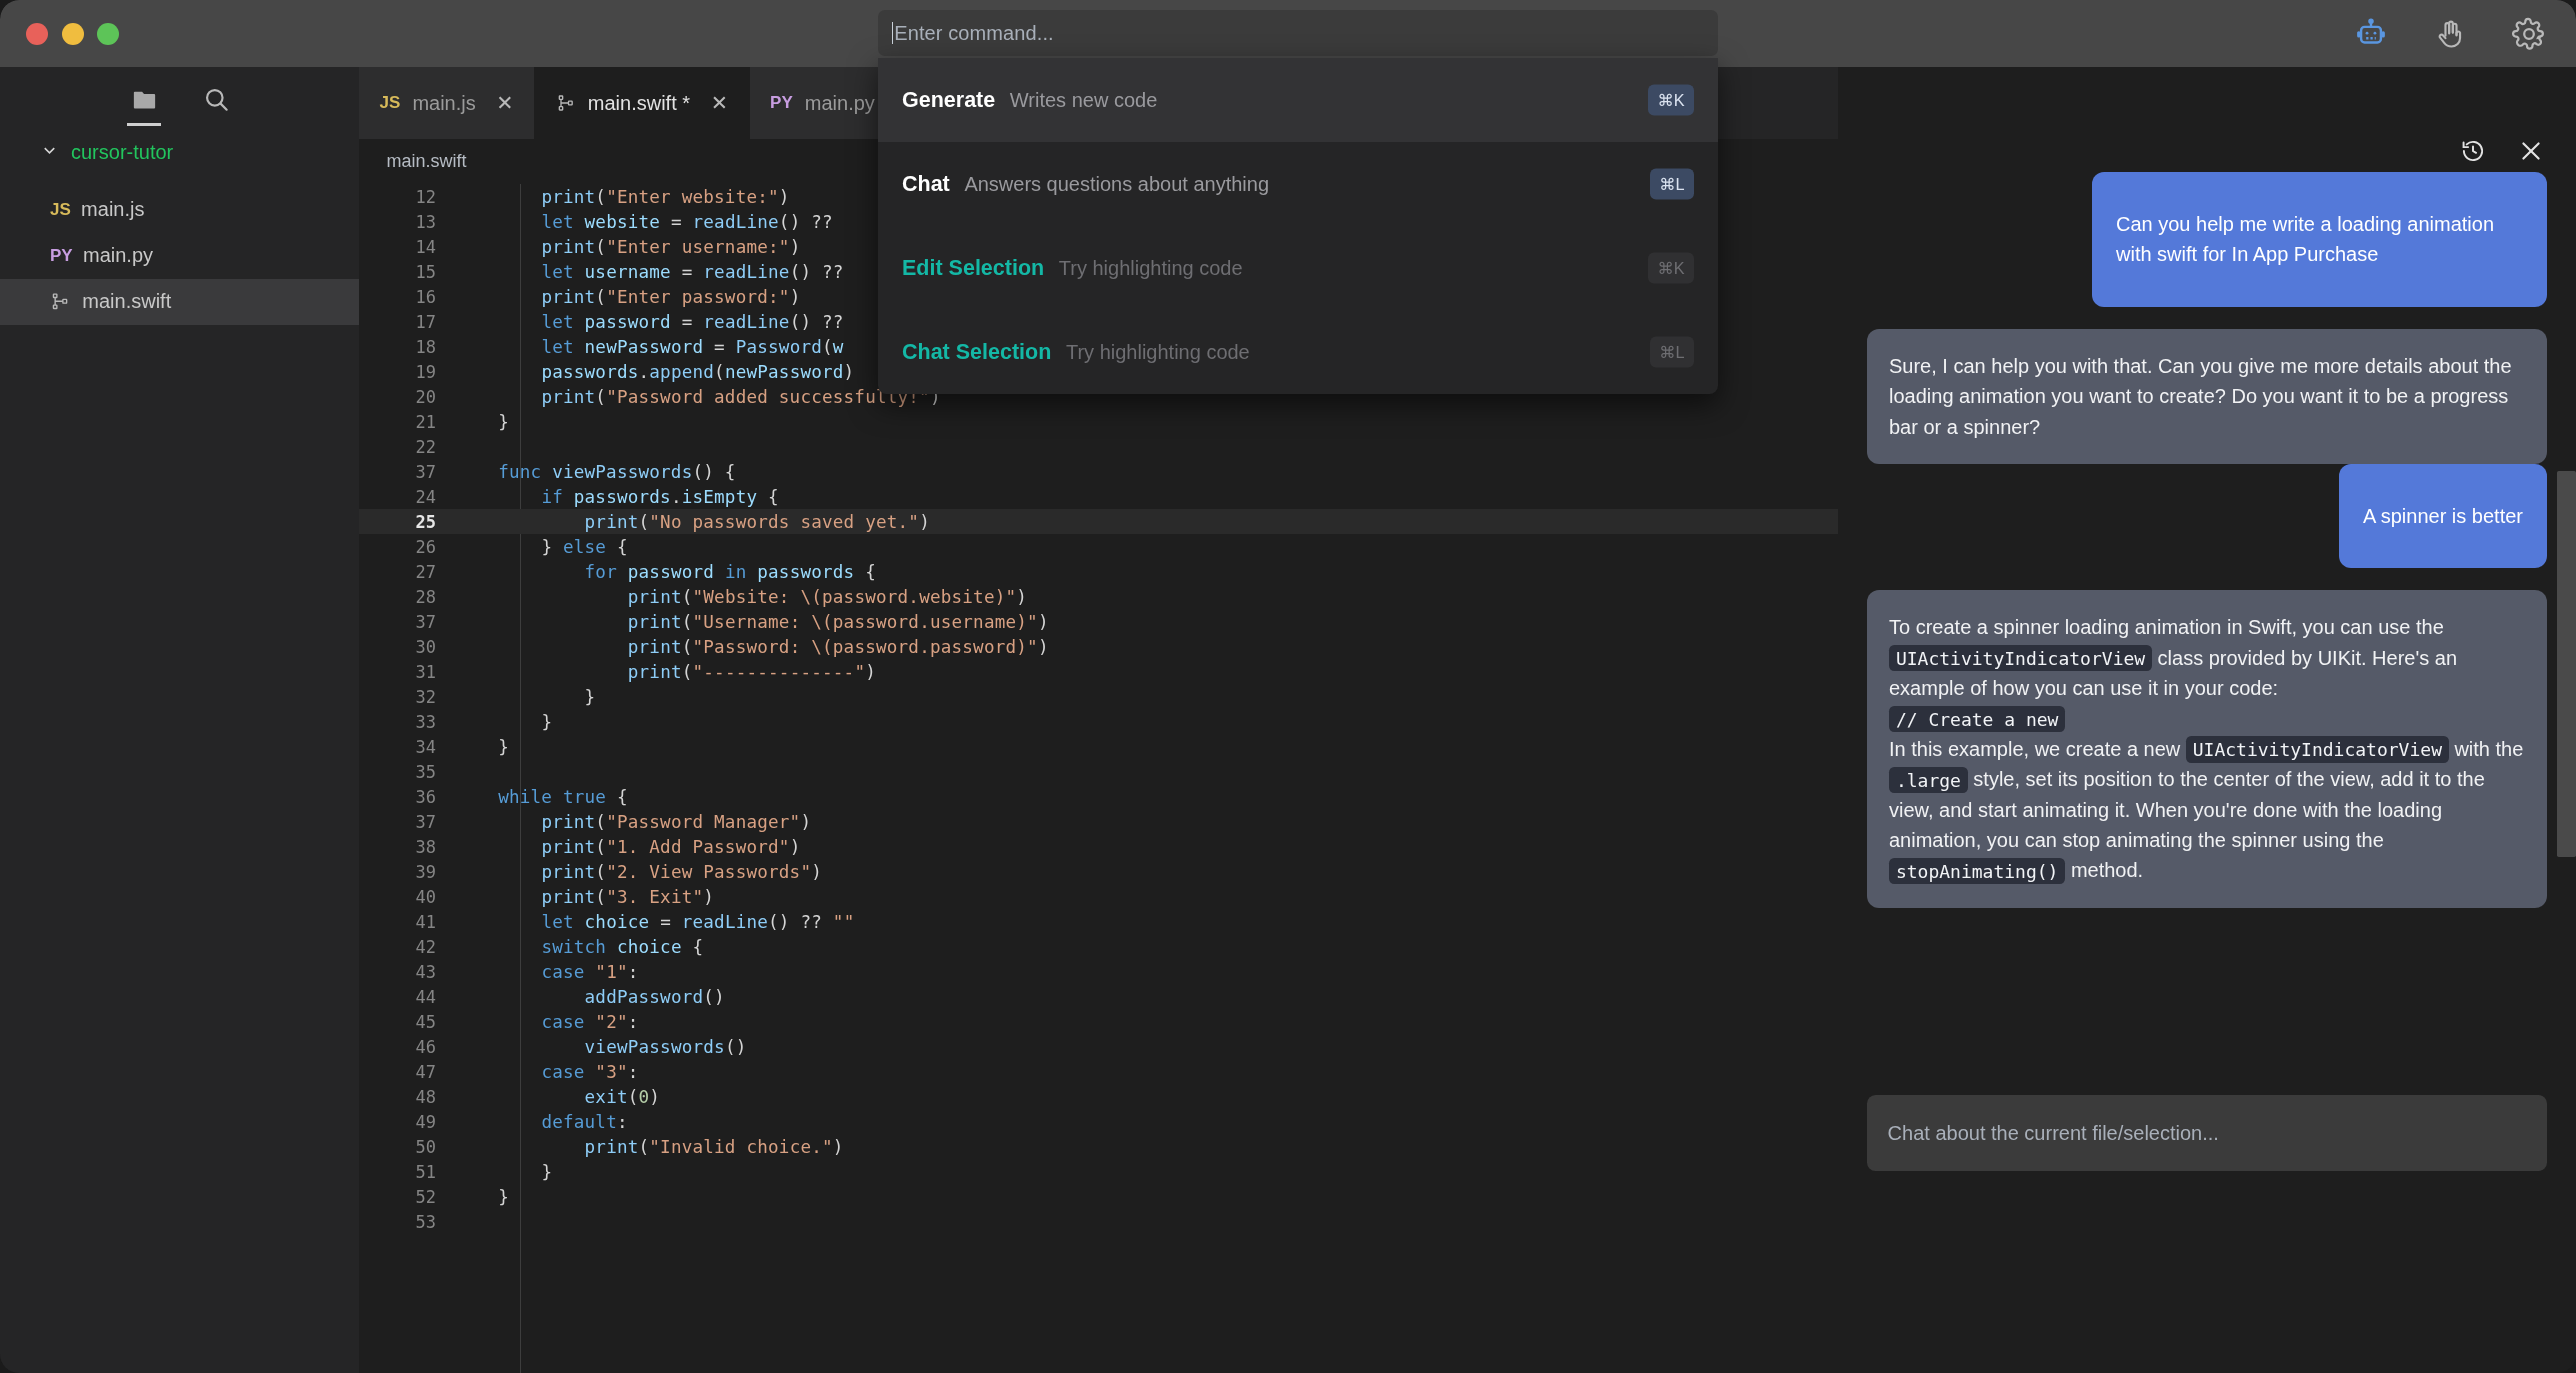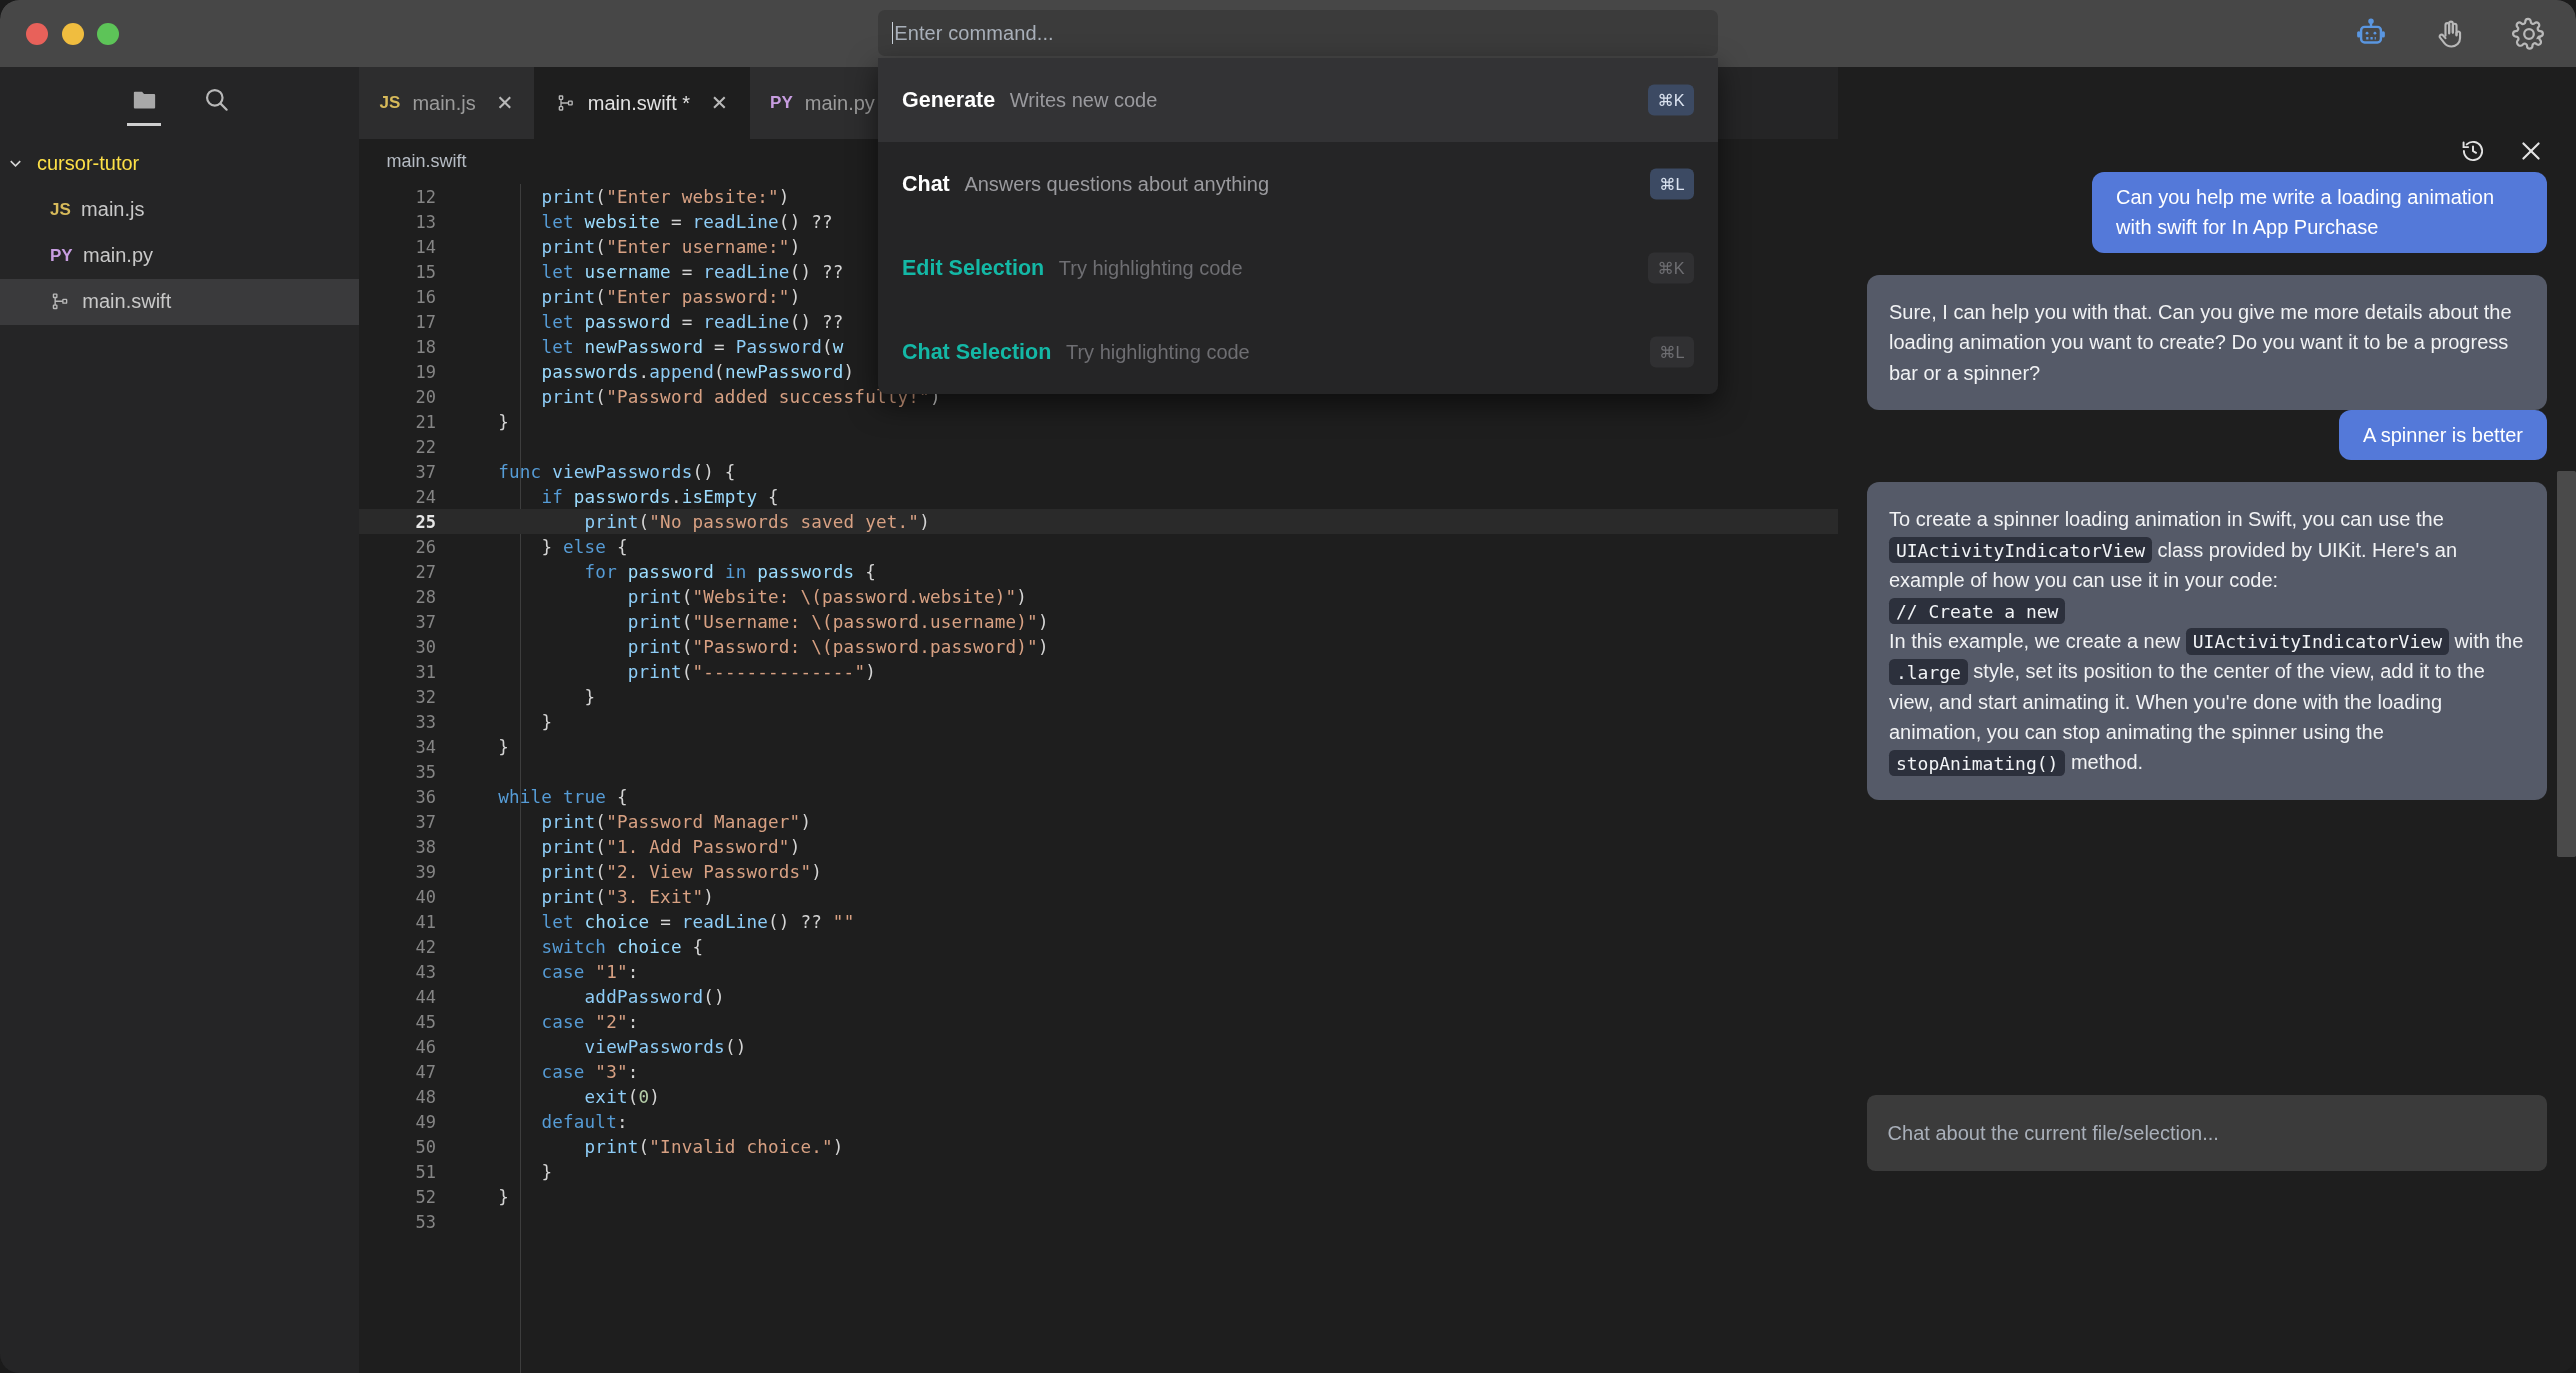--- a/index.html
+++ b/index.html
@@ -83,22 +83,22 @@
     height: 65px; display: flex; align-items: center; gap: 38px;
     padding-left: 127px;
   }
   .side-tool { position: relative; width: 34px; height: 34px; display:flex; align-items:center; justify-content:center; }
   .side-tool.sel::after {
     content: ""; position: absolute; left: 0; right: 0; bottom: -9.4px;
     height: 2.6px; background: #cfcfcf;
   }
   .tree { padding-top: 8.6px; }
   .tree-root {
-    height: 46px; display: flex; align-items: center; padding-left: 6px;
-    color: #fde047; font-size: 20px; gap: 12px;
+    height: 46px; display: flex; align-items: flex-start; padding-left: 40px;
+    color: #22c55e; font-size: 20px; gap: 12px;
   }
   .tree-item {
     height: 46px; display: flex; align-items: center; padding-left: 50px;
     color: #c8c8c8; font-size: 20px; gap: 10.3px;
   }
   .tree-item.active { background: #3a3a3c; }
   .ft { font-size: 17px; font-weight: bold; font-family: "Liberation Sans", sans-serif; }
   .ft.js { color: #d7ba5a; }
   .ft.py { color: #c79de0; }
 
@@ -149,21 +149,21 @@
     background: #1e1e1e; z-index: 40;
   }
   .chat-toolbar {
     position: absolute; right: 31px; top: 69px; display: flex; gap: 29px; align-items: center;
   }
   .chat-tool { width: 29px; height: 29px; display: flex; align-items: center; justify-content: center; }
   .chat-body { position: absolute; left: 29px; right: 29px; top: 105px; bottom: 0; }
   .msg { border-radius: 12px; font-size: 20px; line-height: 1.52; }
   .msg.user {
     background: #5479d9; color: #ffffff;
-    padding: 10px 24px; margin-left: auto; width: fit-content; max-width: 455px;
+    padding: 37px 24px; margin-left: auto; width: fit-content; max-width: 455px;
   }
   .msg.ai {
     background: #555a68; color: #f1f2f4;
     padding: 22px 22px; margin-top: 22px; width: 100%;
   }
   code.inline {
     background: #2c303c; color: #f2f4f7; border-radius: 5.2px;
     padding: 2.6px 6.9px; font-family: "DejaVu Sans Mono", monospace;
     font-size: 18px; white-space: nowrap;
   }

